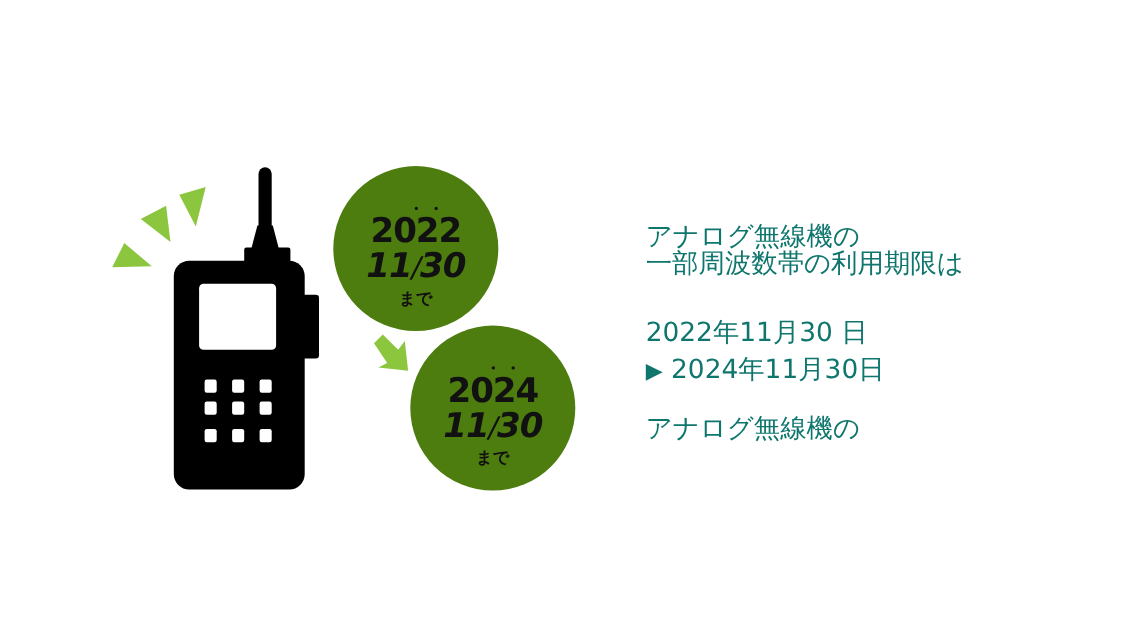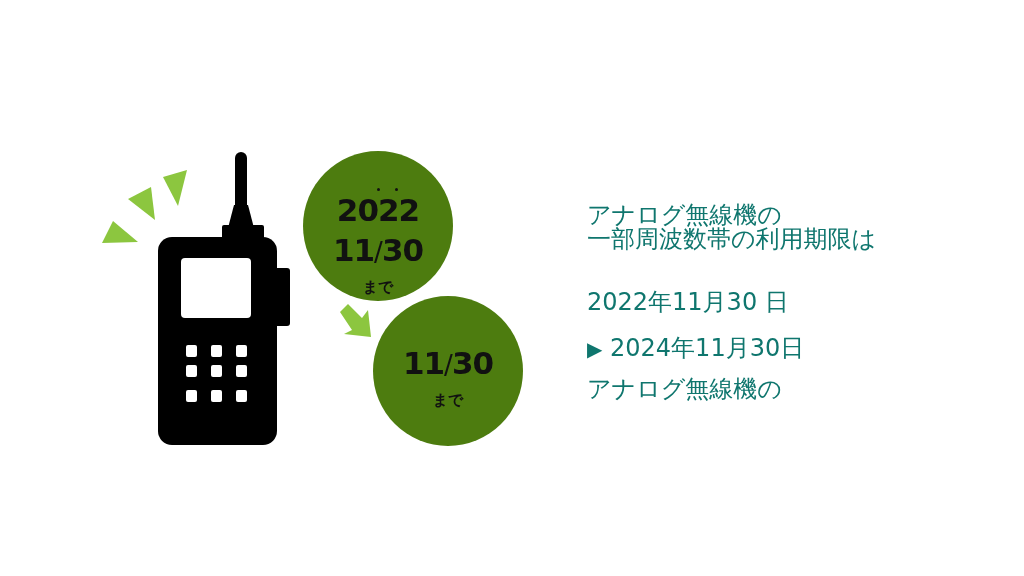--- a/index.html
+++ b/index.html
@@ -1,21 +1,21 @@
 <!DOCTYPE html>
 <html><head>
 <meta charset="utf-8">
 <style>
   html, body { margin: 0; padding: 0; }
   body { width: 1024px; height: 576px; background: #ffffff; position: relative; overflow: hidden;
          font-family: "DejaVu Sans", sans-serif; color: #111; }
   .abs { position: absolute; }
   .circle { position: absolute; border-radius: 50%; background: #4d7c0f; text-align: center; }
   .yr { font-weight: bold; font-size: 31px; line-height: 32px; letter-spacing: -1px; position: relative; display: inline-block; }
-  .md { font-weight: bold; font-size: 31px; line-height: 48px; letter-spacing: -1px; }
+  .md { font-weight: bold; font-size: 31px; line-height: 32px; letter-spacing: -1px; font-style: italic; }
   .md .slash { font-weight: normal; font-size: 26px; }
   .made { font-weight: bold; font-size: 15px; line-height: 14px; margin-top: 4px; }
   .dot { position: absolute; width: 3px; height: 3px; background: #111; border-radius: 50%; top: -6px; }
   .txt { position: absolute; left: 587px; font-size: 24px; line-height: 32px; color: #0f766e; white-space: nowrap; }
 </style>
 </head>
 <body>
 
 <svg class="abs" style="left:95px;top:165px" width="100" height="85" viewBox="0 0 100 85">
   <polygon points="7,78 18,56 43,77" fill="#8cc63f"></polygon>
@@ -58,25 +58,29 @@
     <div class="made">まで</div>
   </div>
 </div>
 
 <svg class="abs" style="left:338px;top:300px" width="40" height="40" viewBox="0 0 40 40">
   <polygon points="2,12 10,4 24,18 30,10 33,37 6,34 14,30" fill="#8cc63f"></polygon>
 </svg>
 
 <div class="circle" style="left:373px;top:296px;width:150px;height:150px;">
   <div style="padding-top:43px;">
+    <div class="yr">
+      <span>2024</span>
+      <span class="dot" style="left:40px"></span><span class="dot" style="left:58px"></span>
+    </div>
     <div class="md"><span>11</span><span class="slash">/</span><span>30</span></div>
     <div class="made">まで</div>
   </div>
 </div>
 
 <div class="txt" style="top:199px">アナログ無線機の</div>
 <div class="txt" style="top:223px">一部周波数帯の利用期限は</div>
 <div class="txt" style="top:286px">2022年11月30 日</div>
-<div class="txt" style="top:332px">
+<div class="txt" style="top:320px">
   <span style="font-size:20px;">▶</span>
   <span>2024年11月30日</span>
 </div>
 <div class="txt" style="top:373px">アナログ無線機の</div>
 
 </body></html>

